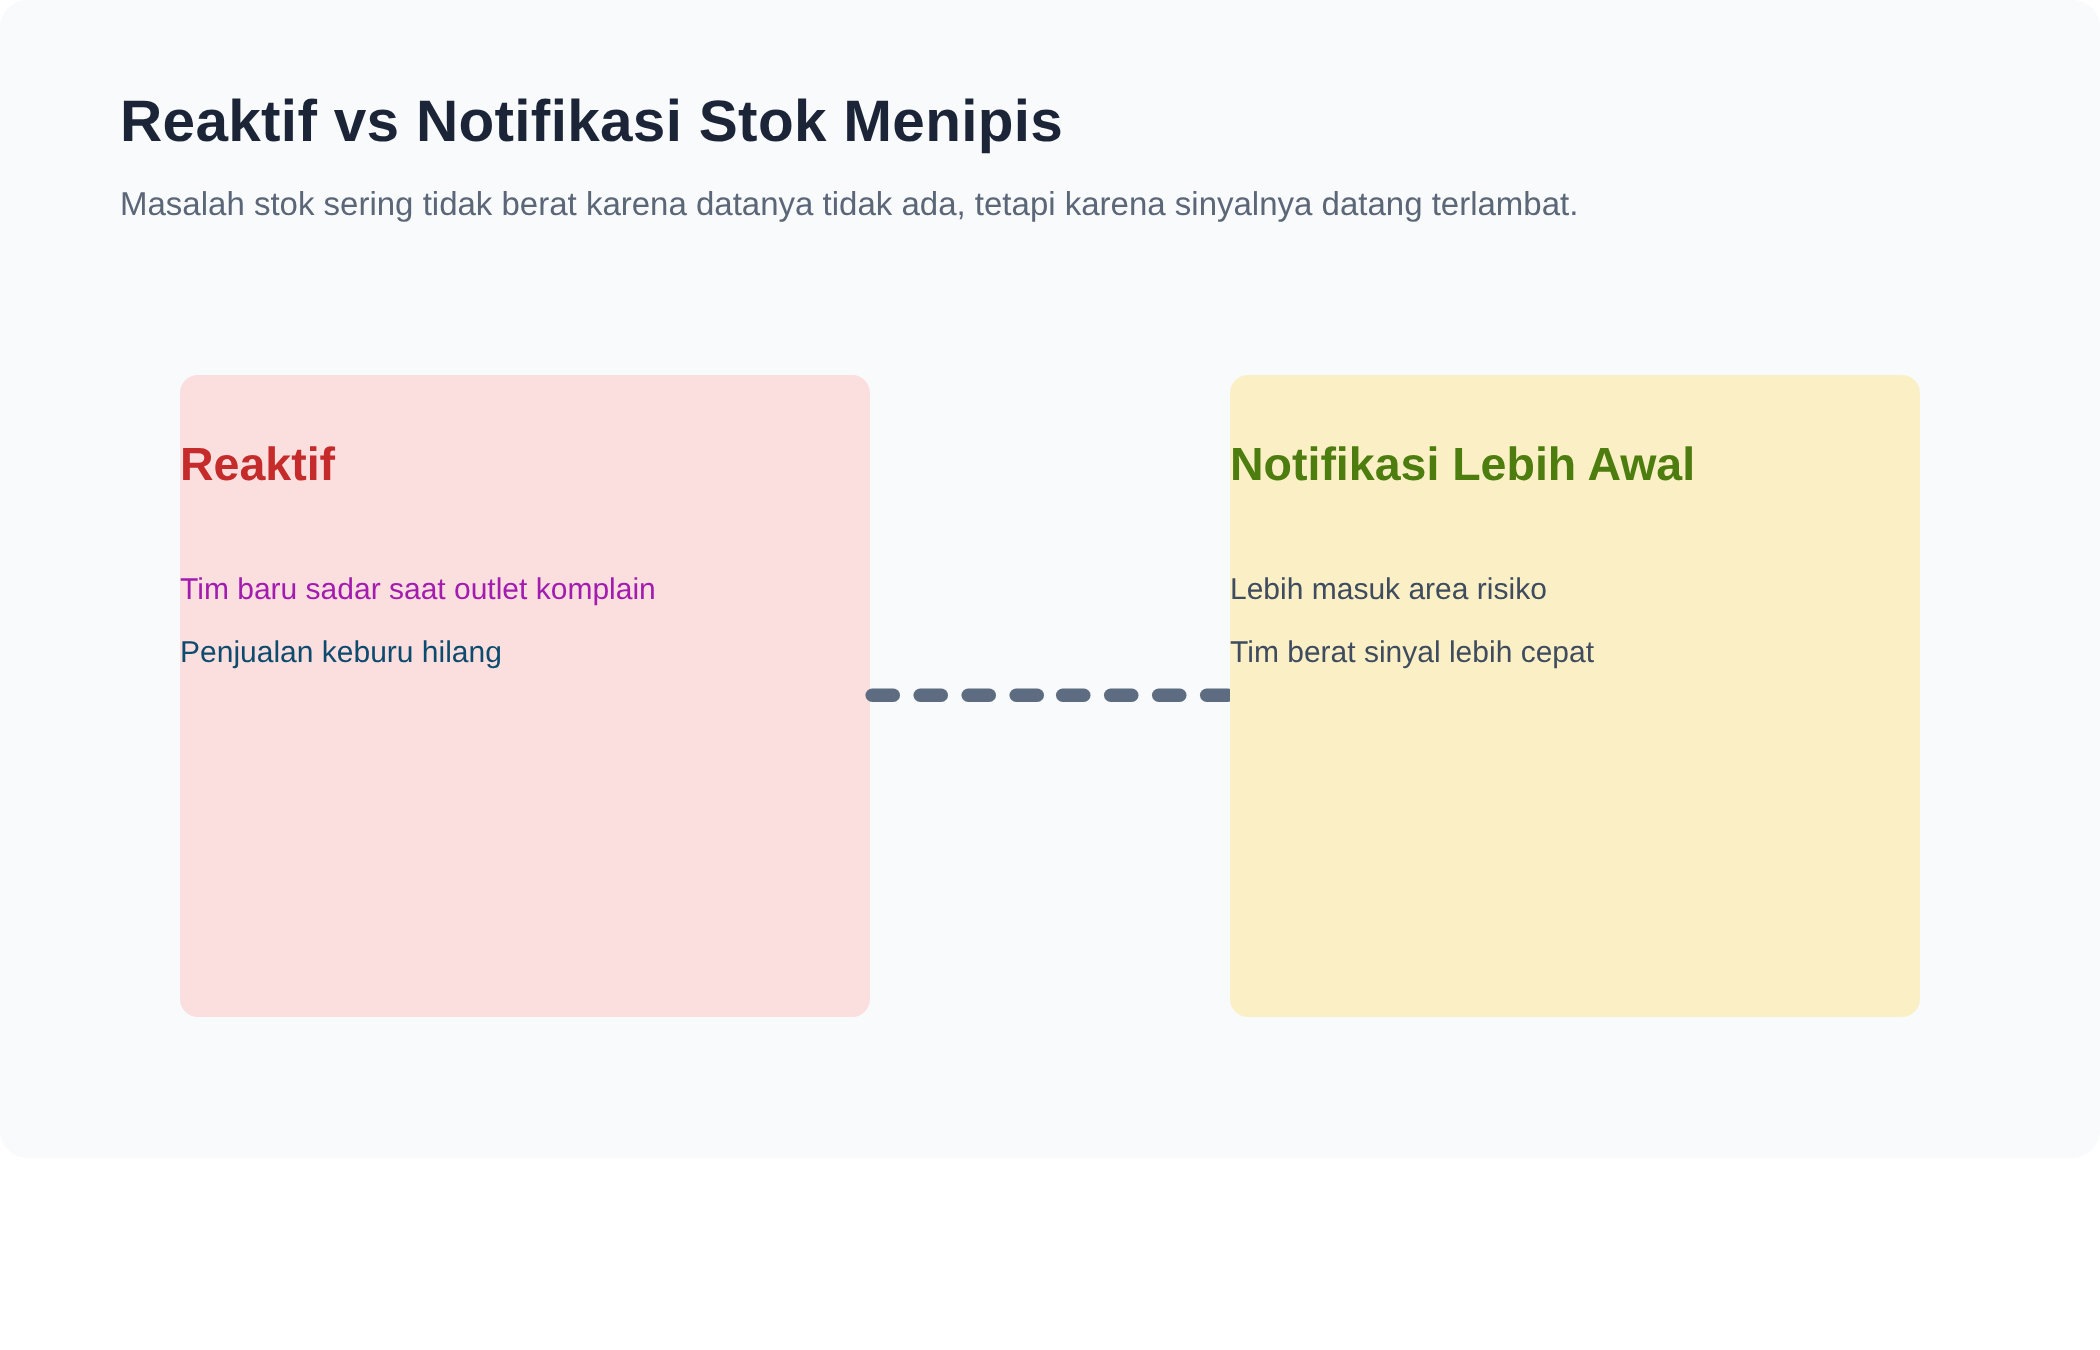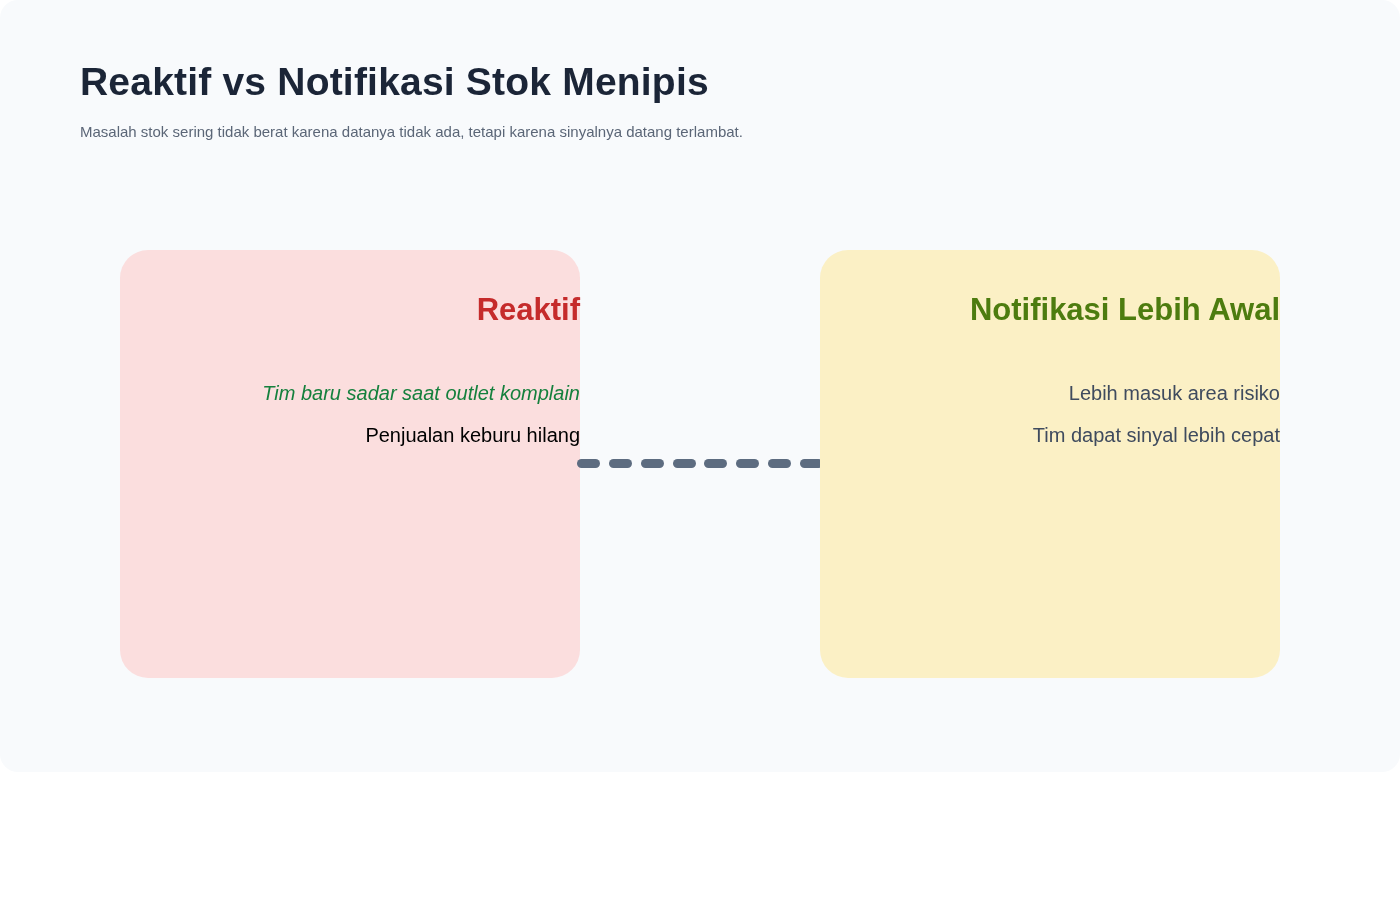--- a/index.html
+++ b/index.html
@@ -19,31 +19,30 @@
     position: absolute;
     left: 80px; top: 60px;
     font-size: 39px;
     font-weight: 700;
     letter-spacing: 0.2px;
     color: var(--title-color, #1B2537);
   }
   .page-subtitle {
     position: absolute;
     left: 80px; top: 123px;
-    font-size: 15px;
+    font-size: 22px;
     font-weight: 400;
     color: var(--subtitle-color, #5B6677);
   }
   .card {
     position: absolute;
     top: 250px;
     width: 460px; height: 428px;
-    border-radius: 28px;
-    text-align: right;
-    padding-left: 36px;
+    border-radius: 12px;
+    text-align: left;
   }
   .card.left  { left: 120px; background: var(--left-bg, #FBDEDE); }
   .card.right { left: 820px; background: var(--right-bg, #FBF0C5); }
   .card-title {
     margin-top: 42px;
     font-size: 31px;
     font-weight: 700;
     line-height: 36px;
   }
   .card.left  .card-title { color: var(--left-title-color, #C52B2B); }
@@ -76,37 +75,37 @@
 
 <div class="canvas" style="--page-bg: #F8FAFC;">
 
   <h1 class="page-title" style="color: rgb(27, 37, 55);">Reaktif vs Notifikasi Stok Menipis</h1>
 
   <p class="page-subtitle" style="color: rgb(91, 102, 119);">Masalah stok sering tidak berat karena datanya tidak ada, tetapi karena sinyalnya datang terlambat.</p>
 
   <section class="card left" style="background: rgb(251, 222, 222);">
     <h2 class="card-title" style="color: rgb(197, 43, 43);">Reaktif</h2>
     <ul class="card-items">
-      <li style="color: #15803d; font-style: italic;">Tim baru sadar saat outlet komplain</li>
-      <li style="color: #000000;">Penjualan keburu hilang</li>
+      <li style="color: #a21caf;">Tim baru sadar saat outlet komplain</li>
+      <li style="color: #0c4a6e;">Penjualan keburu hilang</li>
     </ul>
   </section>
 
   <div class="connector" style="--dash-color: #5D6C80;">
     <span class="dash"></span>
     <span class="dash"></span>
     <span class="dash"></span>
     <span class="dash"></span>
     <span class="dash"></span>
     <span class="dash"></span>
     <span class="dash"></span>
     <span class="dash"></span>
   </div>
 
   <section class="card right" style="background: rgb(251, 240, 197);">
     <h2 class="card-title" style="color: #4d7c0f;">Notifikasi Lebih Awal</h2>
     <ul class="card-items">
       <li style="color: rgb(63, 75, 94);">Lebih masuk area risiko</li>
-      <li style="color: rgb(63, 75, 94);">Tim dapat sinyal lebih cepat</li>
+      <li style="color: rgb(63, 75, 94);">Tim berat sinyal lebih cepat</li>
     </ul>
   </section>
 
 </div>
 
 </body></html>

